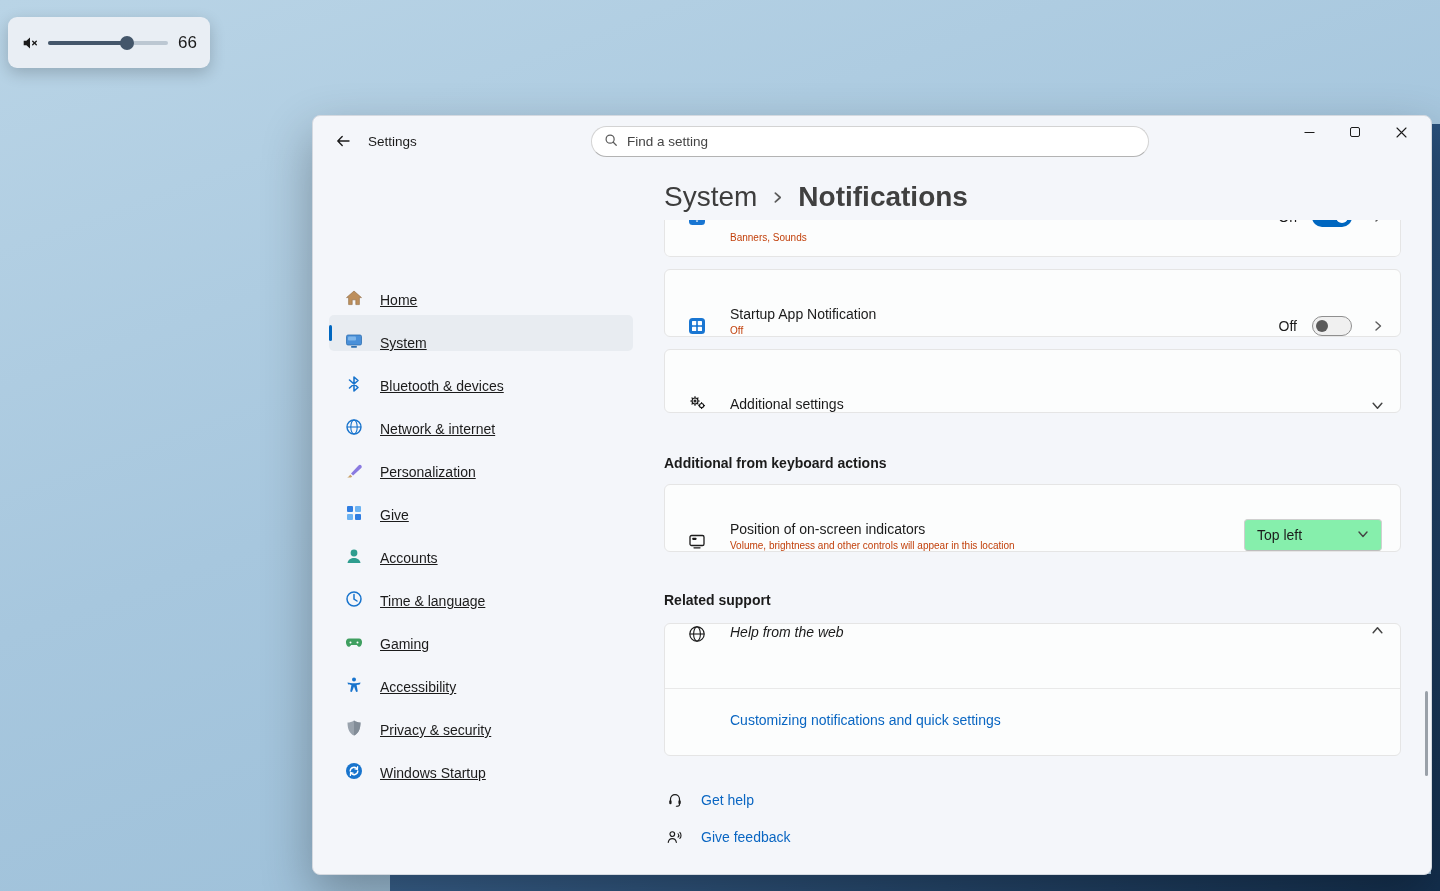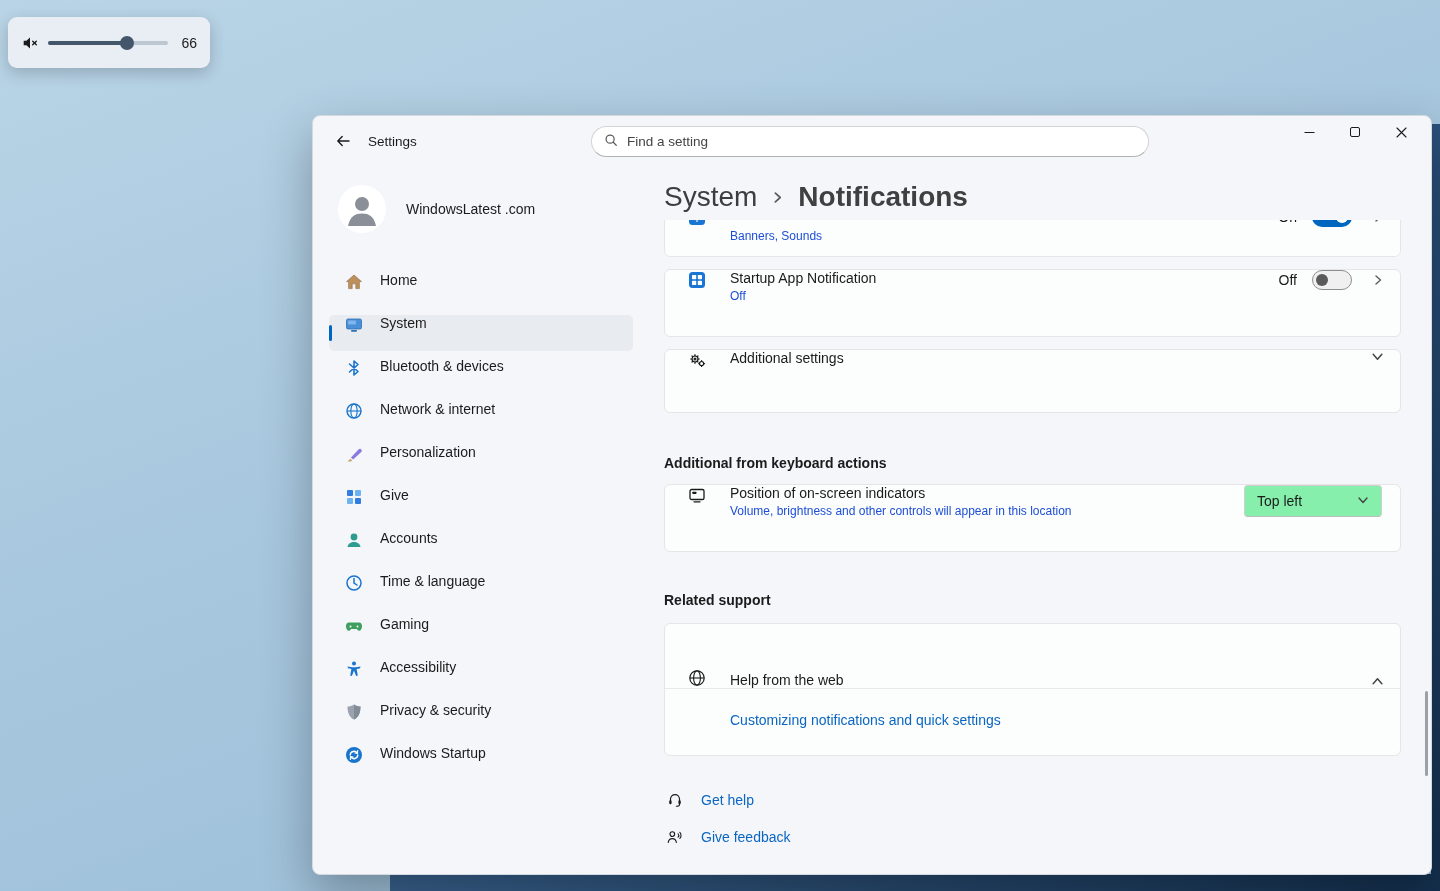--- a/index.html
+++ b/index.html
@@ -18,21 +18,21 @@
 
   
   .osd { position:absolute; left:8px; top:17px; width:202px; height:51px;
     background:#e9eef4; border-radius:9px; box-shadow:0 5px 16px rgba(0,0,0,.2);
     display:flex; align-items:center; }
   .osd-mute { width:26px; height:26px; margin-left:9px; display:flex; align-items:center; justify-content:center; }
   .osd-slider { position:relative; width:120px; height:20px; margin-left:5px; }
   .osd-track { position:absolute; left:0; top:8px; width:120px; height:4px; border-radius:2px; background:#bcc7d2; }
   .osd-fill  { position:absolute; left:0; top:8px; width:66%; height:4px; border-radius:2px; background:#44566a; }
   .osd-thumb { position:absolute; left:calc(66% - 7px); top:3px; width:14px; height:14px; border-radius:50%; background:#44566a; }
-  .osd-value { position:absolute; right:13px; top:50%; transform:translateY(-50%); font-size:14px; color:#1b1b1b; }
+  .osd-value { position:absolute; right:13px; top:50%; transform:translateY(-50%); font-size:17px; color:#1b1b1b; }
 
   
   .window { position:absolute; left:312px; top:115px; width:1120px; height:760px;
     background:#f4f6fa; border-radius:8px; border:1px solid #d4d9e0;
     box-shadow:0 20px 50px rgba(0,0,0,.3); overflow:hidden; }
 
   
   .back-btn { position:absolute; left:16px; top:12px; width:28px; height:26px;
     display:flex; align-items:center; justify-content:center; border-radius:4px; }
   .app-title { position:absolute; left:55px; top:18px; font-size:13.5px; }
@@ -46,41 +46,41 @@
   .win-btn { width:46px; height:32px; display:flex; align-items:center; justify-content:center; }
   .max-glyph { width:10px; height:10px; border:1px solid #1b1b1b; border-radius:2px; }
 
   
   .sidebar { position:absolute; left:0; top:50px; width:336px; bottom:0; }
   .profile { position:absolute; left:25px; top:19px; display:flex; align-items:center; }
   .avatar { width:48px; height:48px; }
   .profile-name { margin-left:20px; font-size:14px; }
   .nav { position:absolute; left:16px; top:106px; width:304px; }
   .nav-item { height:36px; margin-bottom:7px; border-radius:5px; display:flex;
-    align-items:flex-start; padding-left:15px; position:relative; }
+    align-items:flex-end; padding-left:15px; position:relative;text-decoration:underline; }
   .nav-item.selected { background:#e8ecf1; }
   .nav-item.selected::before { content:""; position:absolute; left:0; top:10px;
     width:3px; height:16px; border-radius:2px; background:#0067c0; }
   .nav-icon { width:20px; height:20px; margin-right:16px; display:flex; align-items:center; justify-content:center; }
   .nav-label { font-size:14px; }
 
   
   .main { position:absolute; left:351px; top:0; width:737px; }
   .breadcrumb { margin-top:65px; font-size:28px; display:flex; align-items:center; }
   .bc-parent { color:#3d3d3d; font-weight:400; }
   .bc-sep { margin:0 14px; display:flex; align-items:center; }
   .bc-current { color:#404040; font-weight:600; }
 
   .card { background:#fcfdfd; border:1px solid #e5e5e5; border-radius:6px;
-    display:flex; align-items:flex-start; padding:0 16px 0 22px; height:68px; }
+    display:flex; align-items:flex-end; padding:0 16px 0 22px; height:68px; }
   .card-icon { width:20px; height:20px; margin-right:23px; flex:none;
     display:flex; align-items:center; justify-content:center; }
   .card-text { display:flex; flex-direction:column; justify-content:center; }
   .card-title { font-size:14px; color:#1b1b1b; }
-  .card-sub { font-size:12px; color:#1d4ed8; margin-top:3px; }
+  .card-sub { font-size:10px; color:#c2410c; margin-top:3px; }
   .card-right { margin-left:auto; display:flex; align-items:center; }
   .toggle-label { font-size:14px; margin-right:15px; }
   .chev { margin-left:20px; display:flex; align-items:center; }
 
   .clip { height:37px; overflow:hidden; border-radius:0 0 6px 6px; margin-top:7px; }
   .clip .card { margin-top:-31px; align-items:flex-end; padding-bottom:13px; }
   .clip .card .card-right, .clip .card .card-icon { align-self:center; }
 
   .toggle { width:40px; height:20px; border-radius:10px; position:relative; flex:none; }
   .toggle.on { background:#0067c0; }
@@ -93,21 +93,21 @@
   .mt12 { margin-top:12px; }
   .section-h { font-size:14px; font-weight:700; color:#1b1b1b; }
   .sec1 { margin-top:42px; }
   .sec2 { margin-top:40px; }
   .card-pos { margin-top:13px; }
   .dropdown { width:138px; height:32px; background:#86efac; border:1px solid #cfcfcf;
     border-bottom-color:#bdbdbd; border-radius:4px; display:flex; align-items:center;
     justify-content:space-between; padding:0 12px; font-size:14px; margin-right:2px; }
 
   .card-help { margin-top:15px; background:#fcfdfd; border:1px solid #e5e5e5; border-radius:6px; }
-  .help-row { display:flex; align-items:flex-end; height:64px; padding:0 16px 0 22px; }
+  .help-row { display:flex; align-items:flex-start; height:64px; padding:0 16px 0 22px;font-style:italic; }
   .help-div { height:1px; background:#e9e9e9; }
   .help-links { height:66px; padding:22px 0 0 65px; }
   .blue-link { font-size:14px; color:#0a66c2; }
 
   .footer-link { display:flex; align-items:center; margin-left:2px; }
   .fl1 { margin-top:35px; }
   .fl2 { margin-top:19px; }
   .footer-icon { width:18px; height:18px; margin-right:17px; display:flex; align-items:center; justify-content:center; }
 
   .scroll-thumb { position:absolute; left:1112px; top:575px; width:3px; height:85px;
@@ -165,28 +165,20 @@
         <div class="max-glyph"></div>
       </div>
       <div class="win-btn">
         <svg width="11" height="11" viewBox="0 0 11 11">
             <path d="M1 1 L10 10 M10 1 L1 10" stroke="#1b1b1b" stroke-width="1.1" stroke-linecap="round"></path>
           </svg>
       </div>
     </div>
 
     <div class="sidebar">
-      <div class="profile">
-        <svg class="avatar" viewBox="0 0 48 48">
-            <circle cx="24" cy="24" r="24" fill="#ffffff"></circle>
-            <circle cx="24" cy="19" r="7" fill="#8a8f98"></circle>
-            <path d="M10 41 C12 31.5 17 28.5 24 28.5 C31 28.5 36 31.5 38 41 Z" fill="#8a8f98"></path>
-          </svg>
-        <div class="profile-name">WindowsLatest .com</div>
-      </div>
 
       <div class="nav">
         <div class="nav-item">
           <span class="nav-icon">
               <svg width="20" height="20" viewBox="0 0 20 20">
                 <path d="M10 3 L17.5 9.6 H15.4 V16.6 H11.8 V11.8 H8.2 V16.6 H4.6 V9.6 H2.5 Z" fill="#bd8f5c" stroke="#8f6a41" stroke-width="0.6"></path>
               </svg>
             </span>
           <span class="nav-label">Home</span>
         </div>

